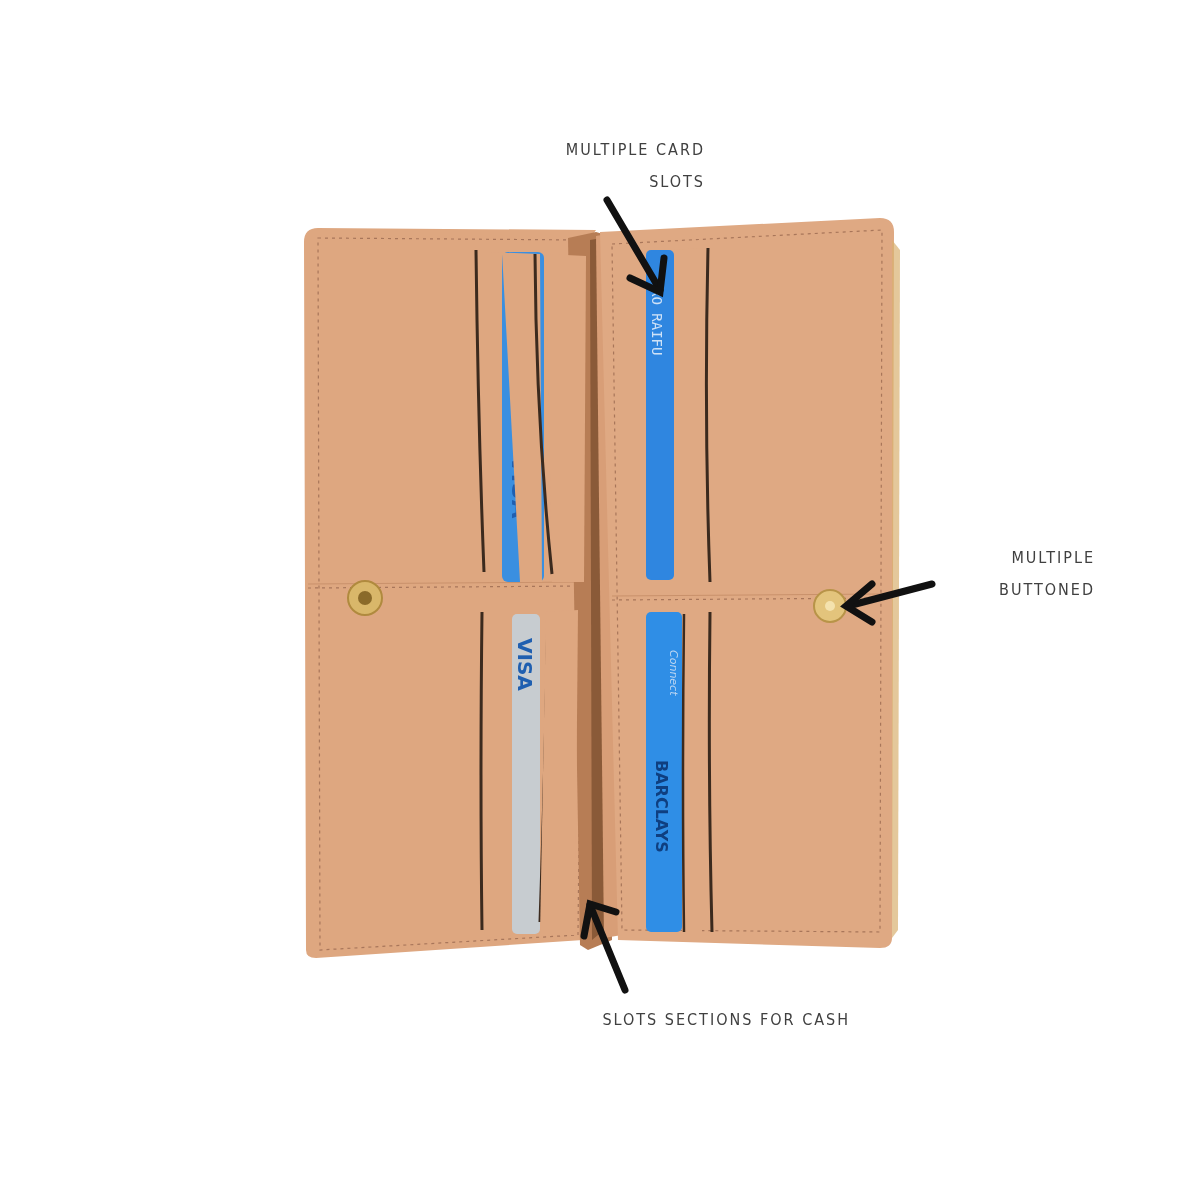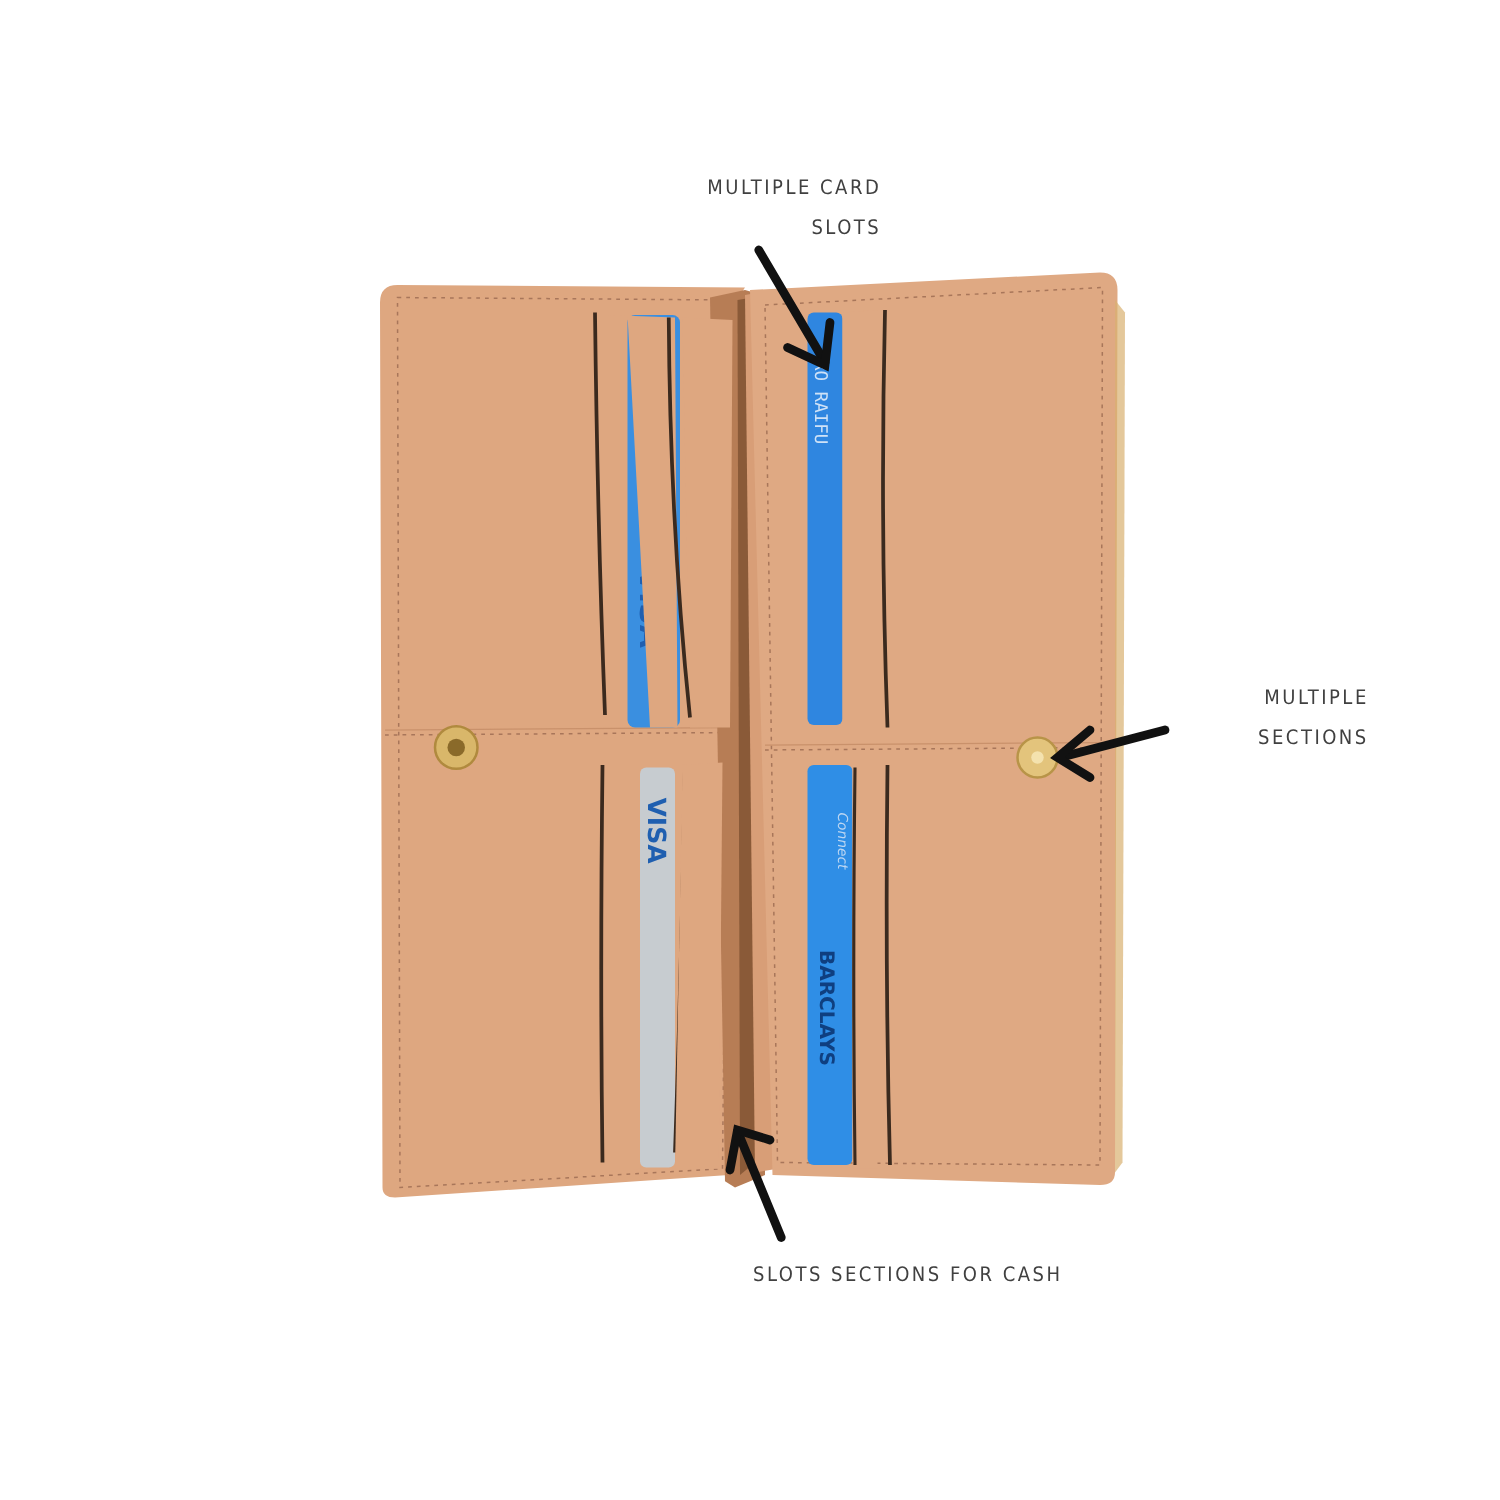--- a/index.html
+++ b/index.html
@@ -98,18 +98,18 @@
 </svg>
 </div>
 
 <div class="label" style="left:495px; top:134px; width:210px;">
   <div>MULTIPLE CARD</div>
   <div>SLOTS</div>
 </div>
 
 <div class="label" style="left:930px; top:542px; width:165px;">
   <div>MULTIPLE</div>
-  <div>SECTIONS</div>
+  <div>BUTTONED</div>
 </div>
 
 <div class="label" style="left:440px; top:1004px; width:410px;">
   <div>SLOTS SECTIONS FOR CASH</div>
 </div>
 
 </body></html>

